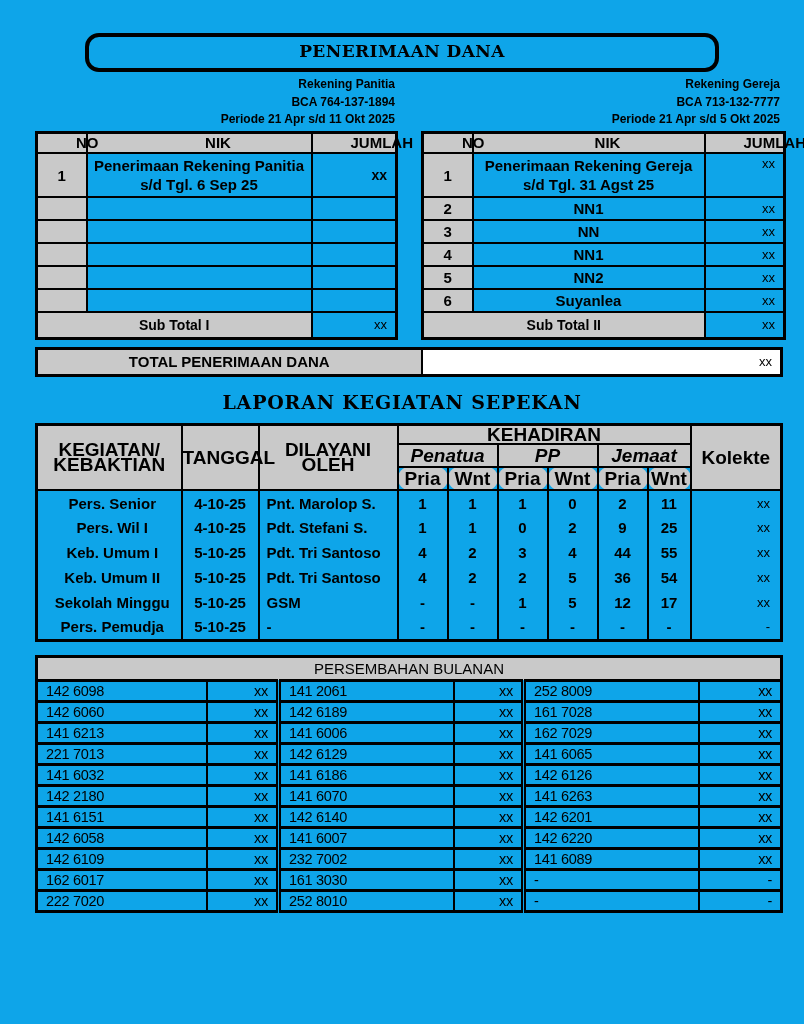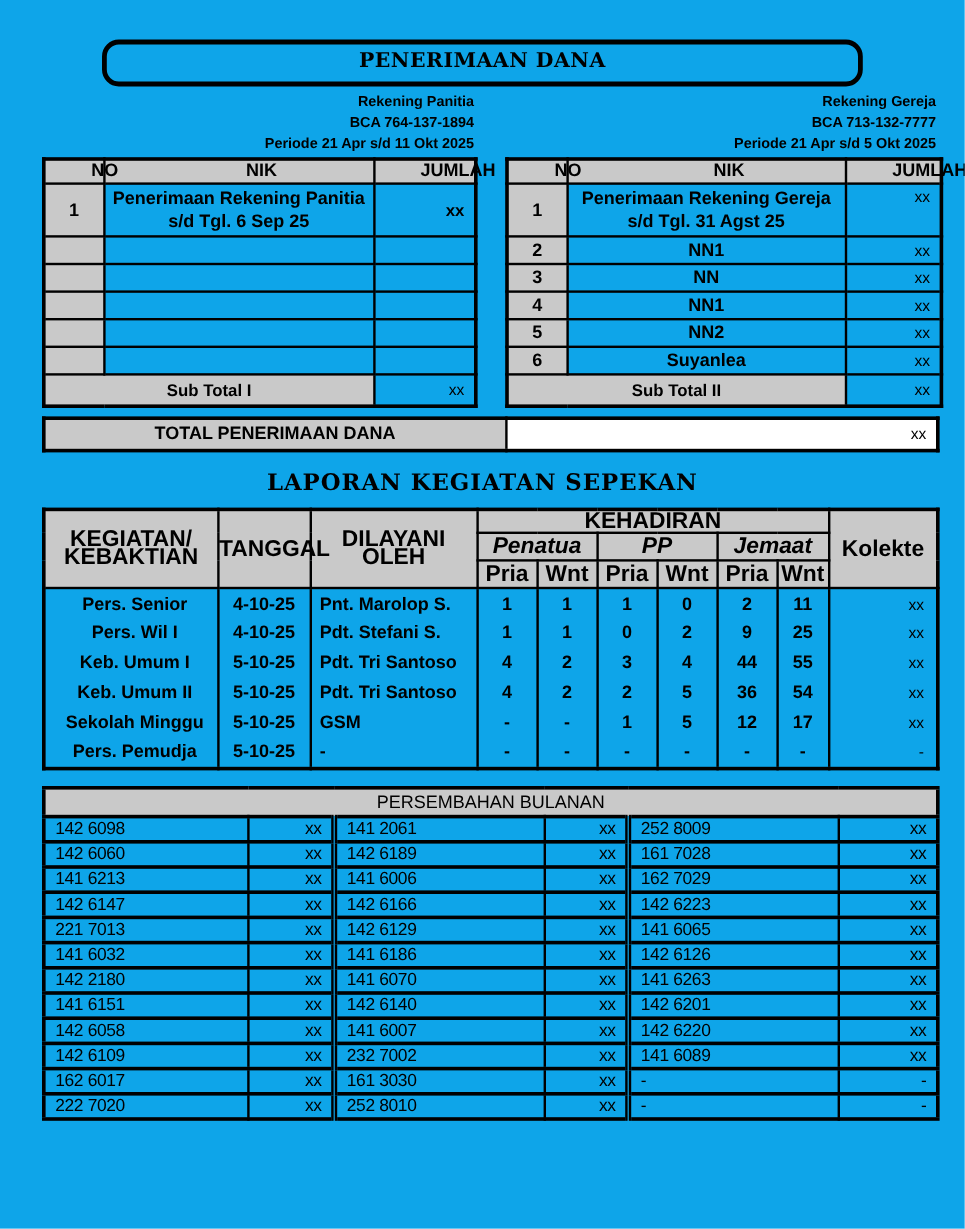--- a/index.html
+++ b/index.html
@@ -49,21 +49,21 @@
     font-family:"DejaVu Serif", serif; font-weight:bold; font-size:19px; letter-spacing:0.8px;
   }
 
   
   table.activity { border-collapse:collapse; table-layout:fixed; width:745px; margin-left:35px; border:3.5px solid #000; }
   .activity th, .activity td { border:2.5px solid #000; padding:0; }
   .activity th { background:#c9c9c9; font-weight:bold; font-size:19px; line-height:15px; }
   .activity th.it { font-style:italic; }
   .activity tr.h1 th { height:20px; }
   .activity tr.h2 th { height:23px; }
-  .activity tr.h3 th { height:23px; }
+  .activity tr.h3 th { height:23px;border-radius:11px; }
   .activity tbody td { border-top:none; border-bottom:none; height:25px; font-weight:bold; font-size:15px; }
   .activity td.c-keg { text-align:center; padding-left:6px; }
   .activity td.c-tgl { text-align:center; }
   .activity td.c-dil { text-align:left; padding-left:7px; }
   .activity td.c-num { text-align:center; }
   .activity td.c-kol { text-align:right; padding-right:10px; font-weight:normal; font-size:13px; }
 
   
   table.persembahan { border-collapse:collapse; table-layout:fixed; width:745px; margin:13px 0 0 35px; border:3.5px solid #000; }
   .persembahan td { border:2px solid #000; padding:0; font-size:14.5px; letter-spacing:-0.3px; }
@@ -389,28 +389,20 @@
 
         <tr>
           <td class="p-code">141 6213</td>
           <td class="p-val">xx</td>
           <td class="p-code grp">141 6006</td>
           <td class="p-val">xx</td>
           <td class="p-code grp">162 7029</td>
           <td class="p-val">xx</td>
         </tr>
 
-        <tr>
-          <td class="p-code">142 6147</td>
-          <td class="p-val">xx</td>
-          <td class="p-code grp">142 6166</td>
-          <td class="p-val">xx</td>
-          <td class="p-code grp">142 6223</td>
-          <td class="p-val">xx</td>
-        </tr>
 
         <tr>
           <td class="p-code">221 7013</td>
           <td class="p-val">xx</td>
           <td class="p-code grp">142 6129</td>
           <td class="p-val">xx</td>
           <td class="p-code grp">141 6065</td>
           <td class="p-val">xx</td>
         </tr>
 

